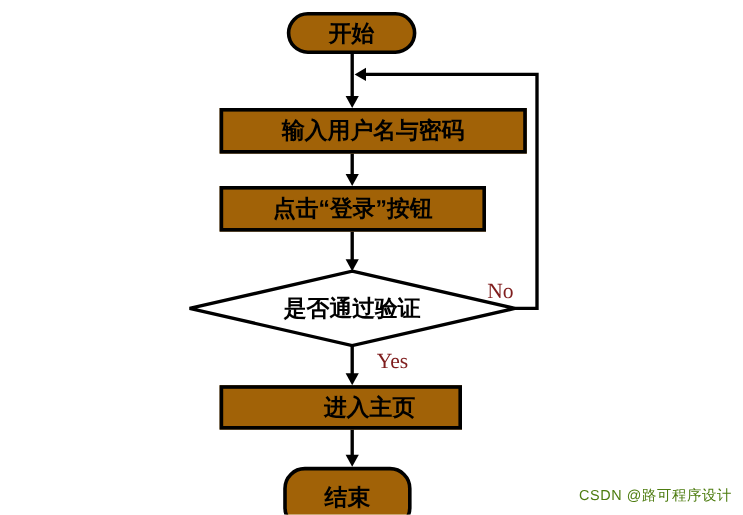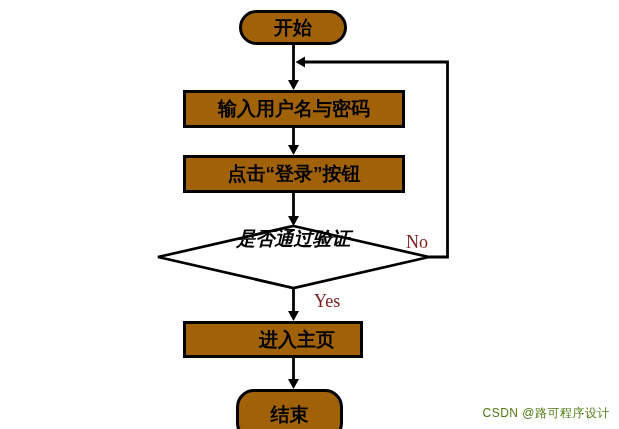--- a/index.html
+++ b/index.html
@@ -28,36 +28,36 @@
     display: flex;
     align-items: center;
     justify-content: center;
     font-size: 19px;
     font-weight: 700;
     color: #000000;
     white-space: nowrap;
   }
   .stadium { border-radius: 18px; }
   .node-start { left: 239px; top: 10px;  width: 108px; height: 35px; }
-  .node-input { left: 183px; top: 90px;  width: 222px; height: 38px; }
+  .node-input { left: 183px; top: 90px;  width: 256px; height: 38px; }
   .node-click { left: 183px; top: 155px; width: 222px; height: 38px; text-align: center; }
-  .node-home  { left: 183px; top: 321px; width: 180px; height: 37px; padding-left: 48px; }
+  .node-home  { left: 183px; top: 321px; width: 202px; height: 37px; padding-left: 48px; }
   .node-end   { left: 236px; top: 389px; width: 107px; height: 52px; }
   .diamond-label {
     position: absolute;
     left: 158px; top: 226px;
     width: 271px; height: 62px;
     display: flex;
+    align-items: center;
     justify-content: center;
     font-size: 19px;
     font-weight: 700;
     color: #000000;
     white-space: nowrap;
     background: transparent;
-    font-style: italic;
   }
   .edge-label {
     position: absolute;
     font-family: "Liberation Serif", serif;
     font-size: 18px;
     font-weight: 400;
     color: #7f1d1d;
     line-height: 1;
     white-space: nowrap;
   }

